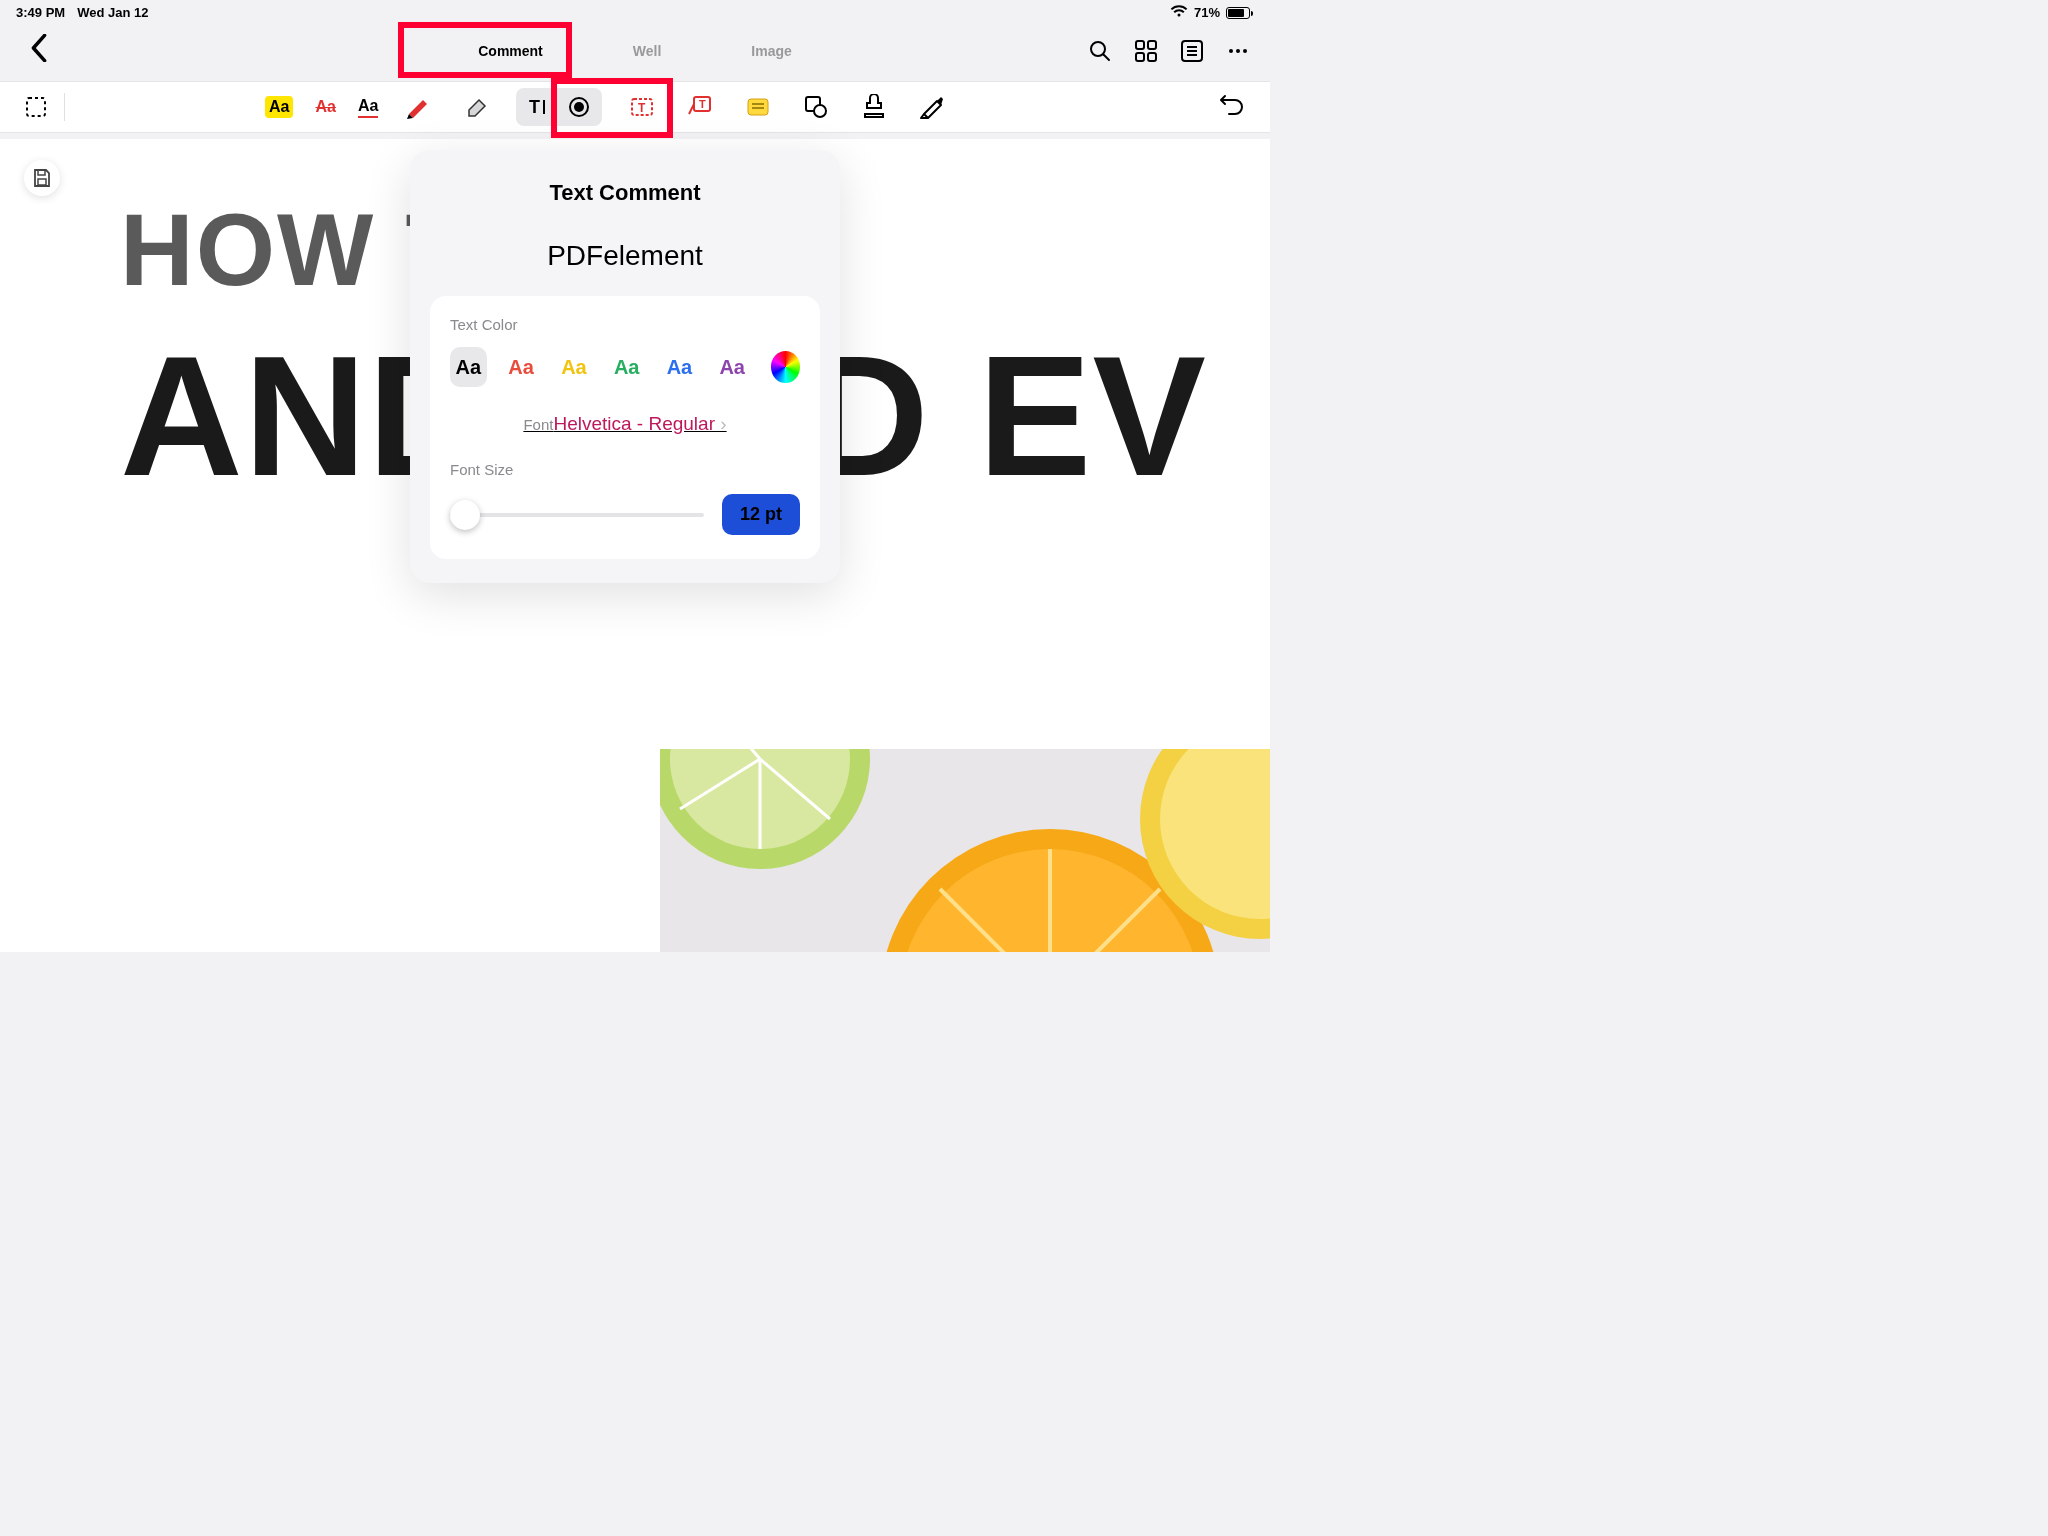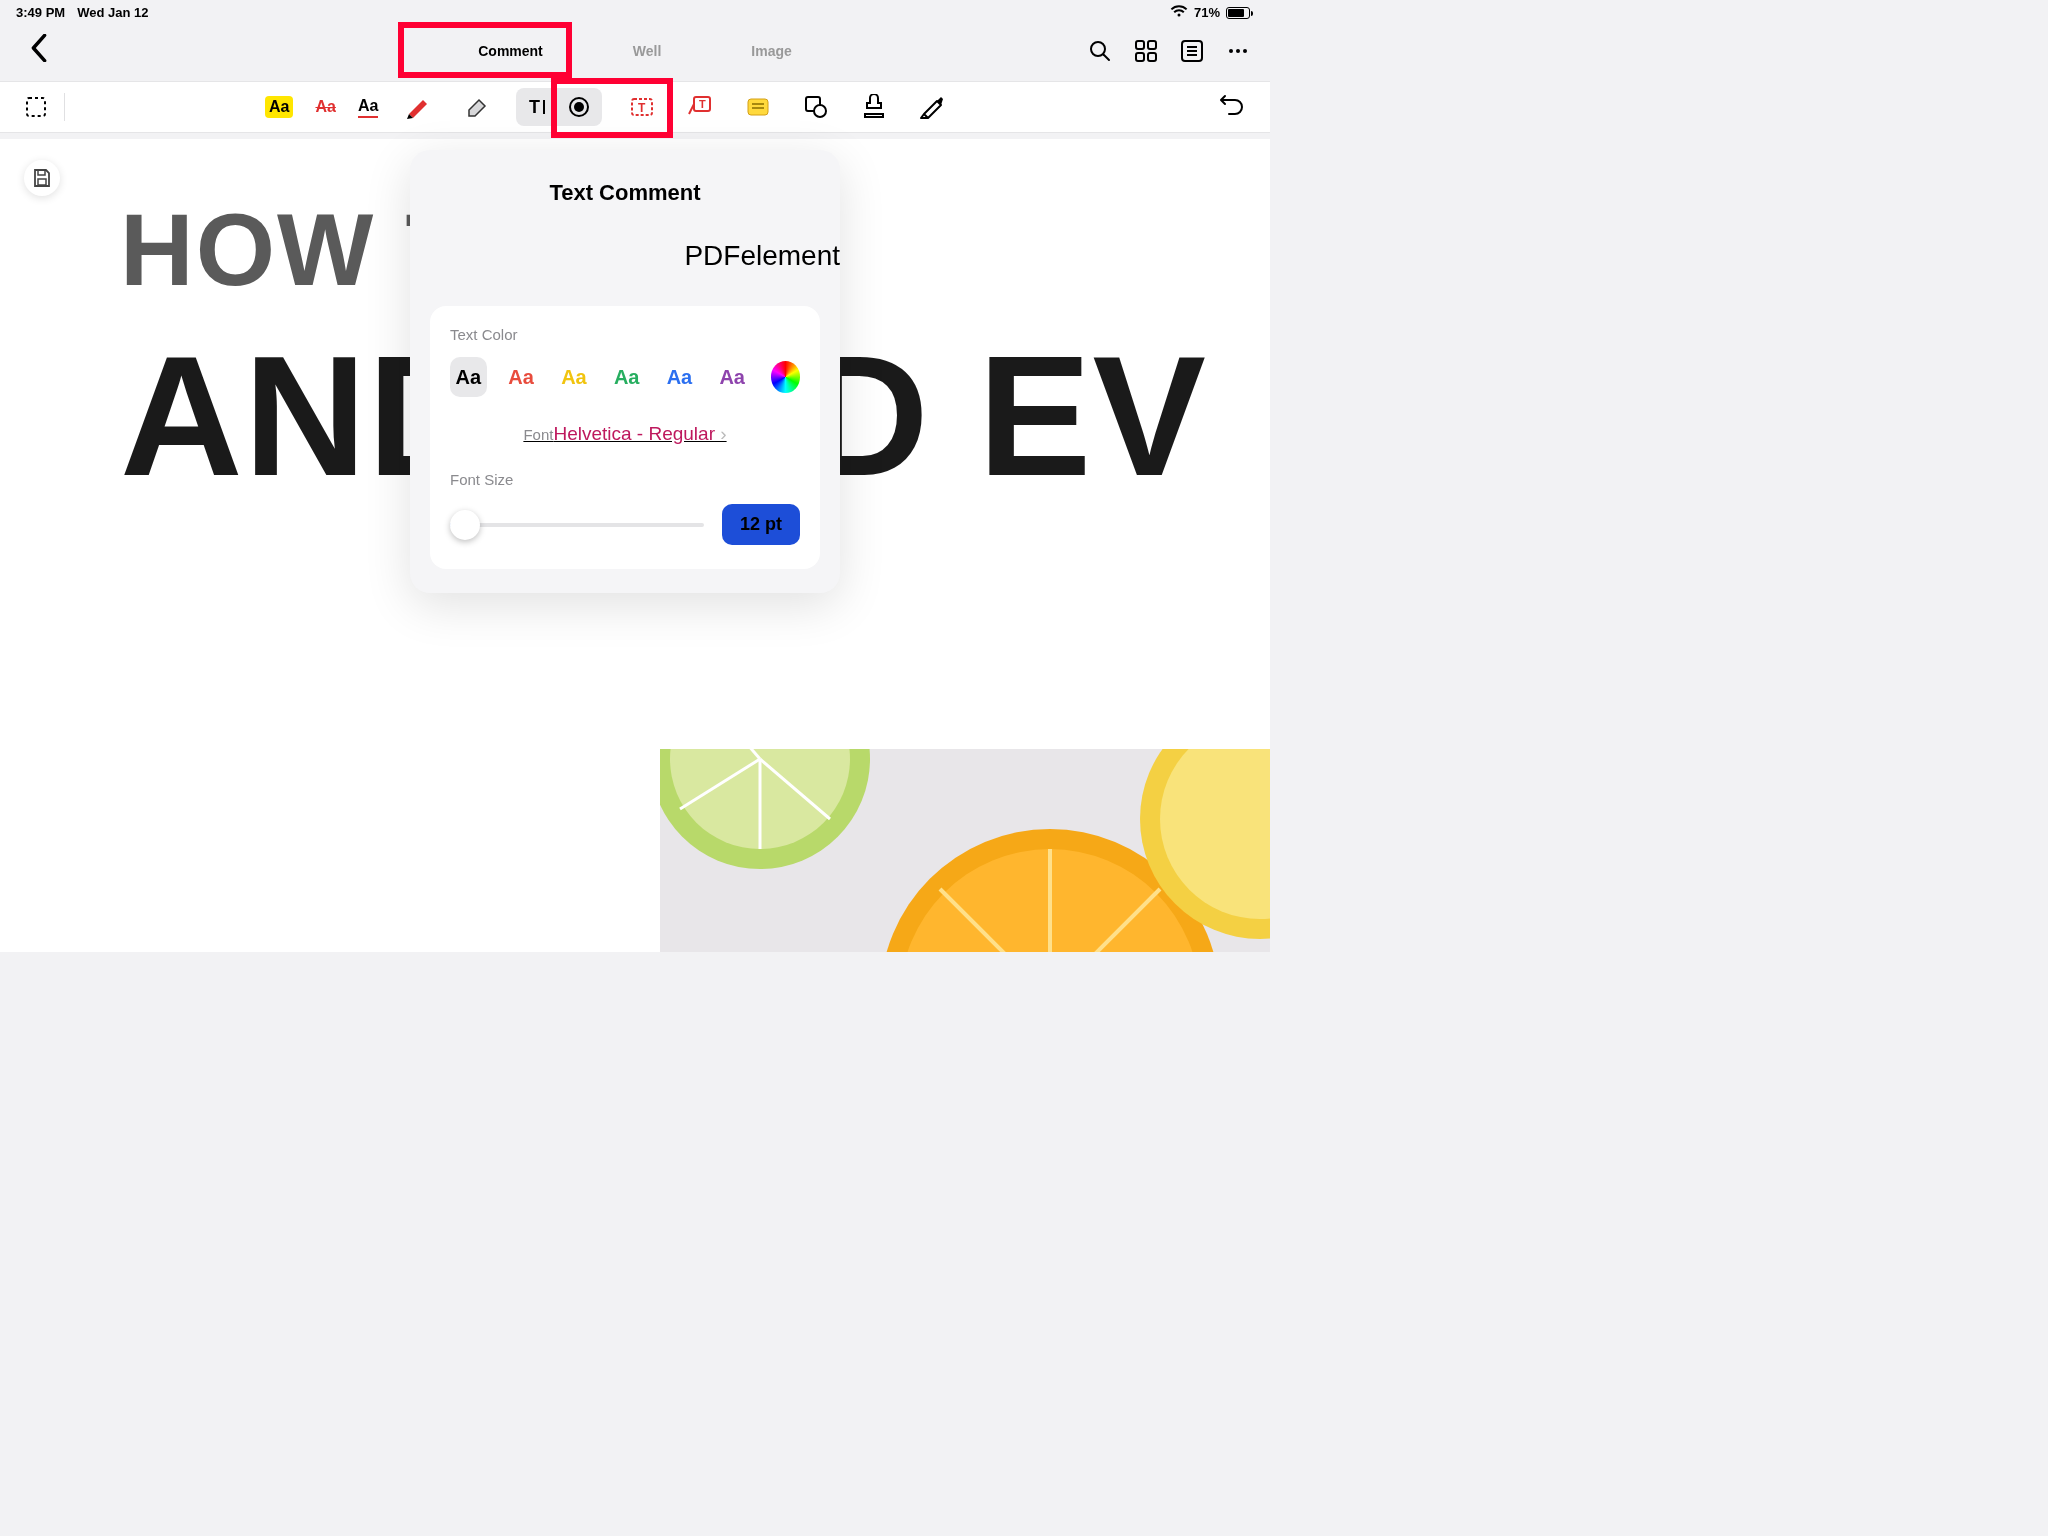--- a/index.html
+++ b/index.html
@@ -204,24 +204,24 @@
     z-index: 40;
     padding: 30px 0 24px;
   }
   .popup-title {
     text-align: center;
     font-size: 22px;
     font-weight: 700;
     margin-bottom: 34px;
   }
   .popup-preview {
-    text-align: right;
+    text-align: center;
     font-size: 28px;
     font-weight: 500;
-    margin-bottom: 34px;
+    margin-bottom: 24px;
   }
   .popup-card {
     background: #fff;
     margin: 0 20px;
     border-radius: 16px;
     padding: 20px 20px 24px;
   }
   .card-label {
     font-size: 15px;
     color: #8a8a8e;

